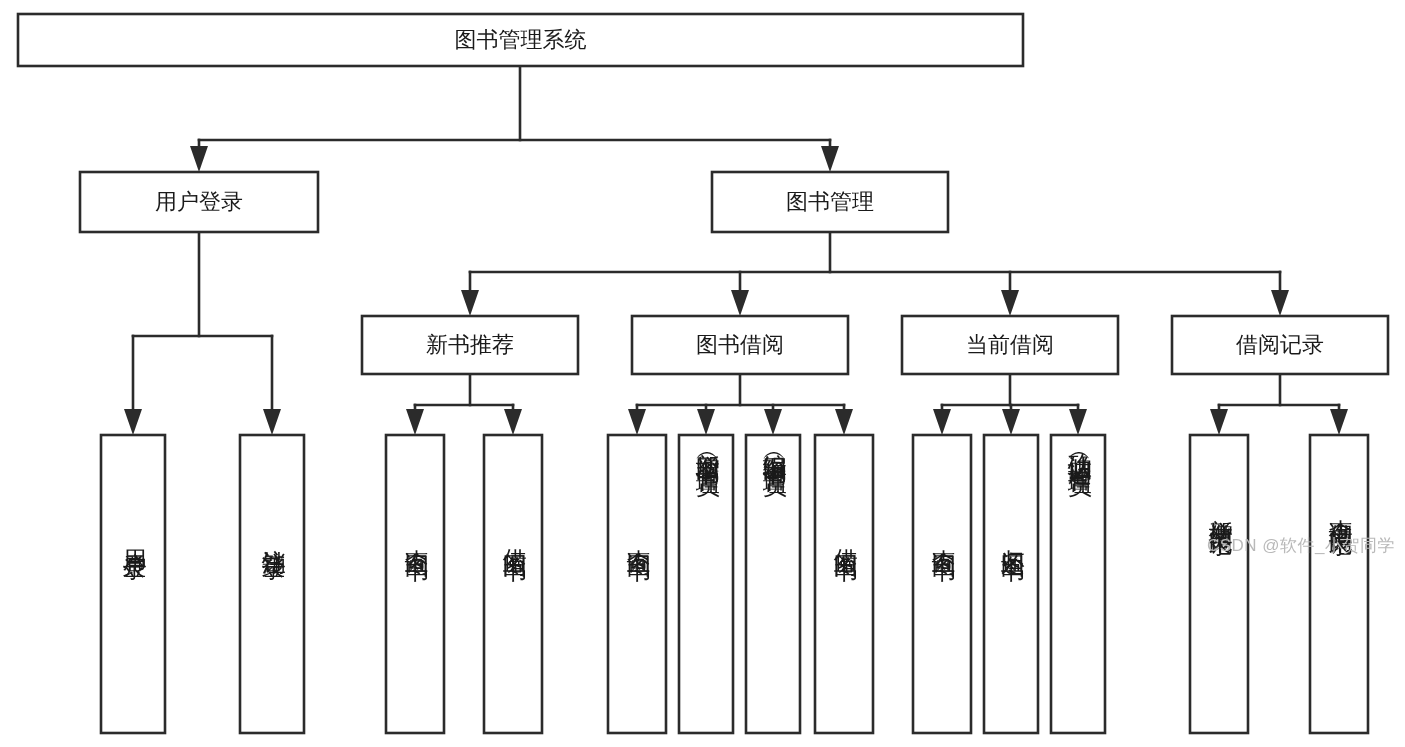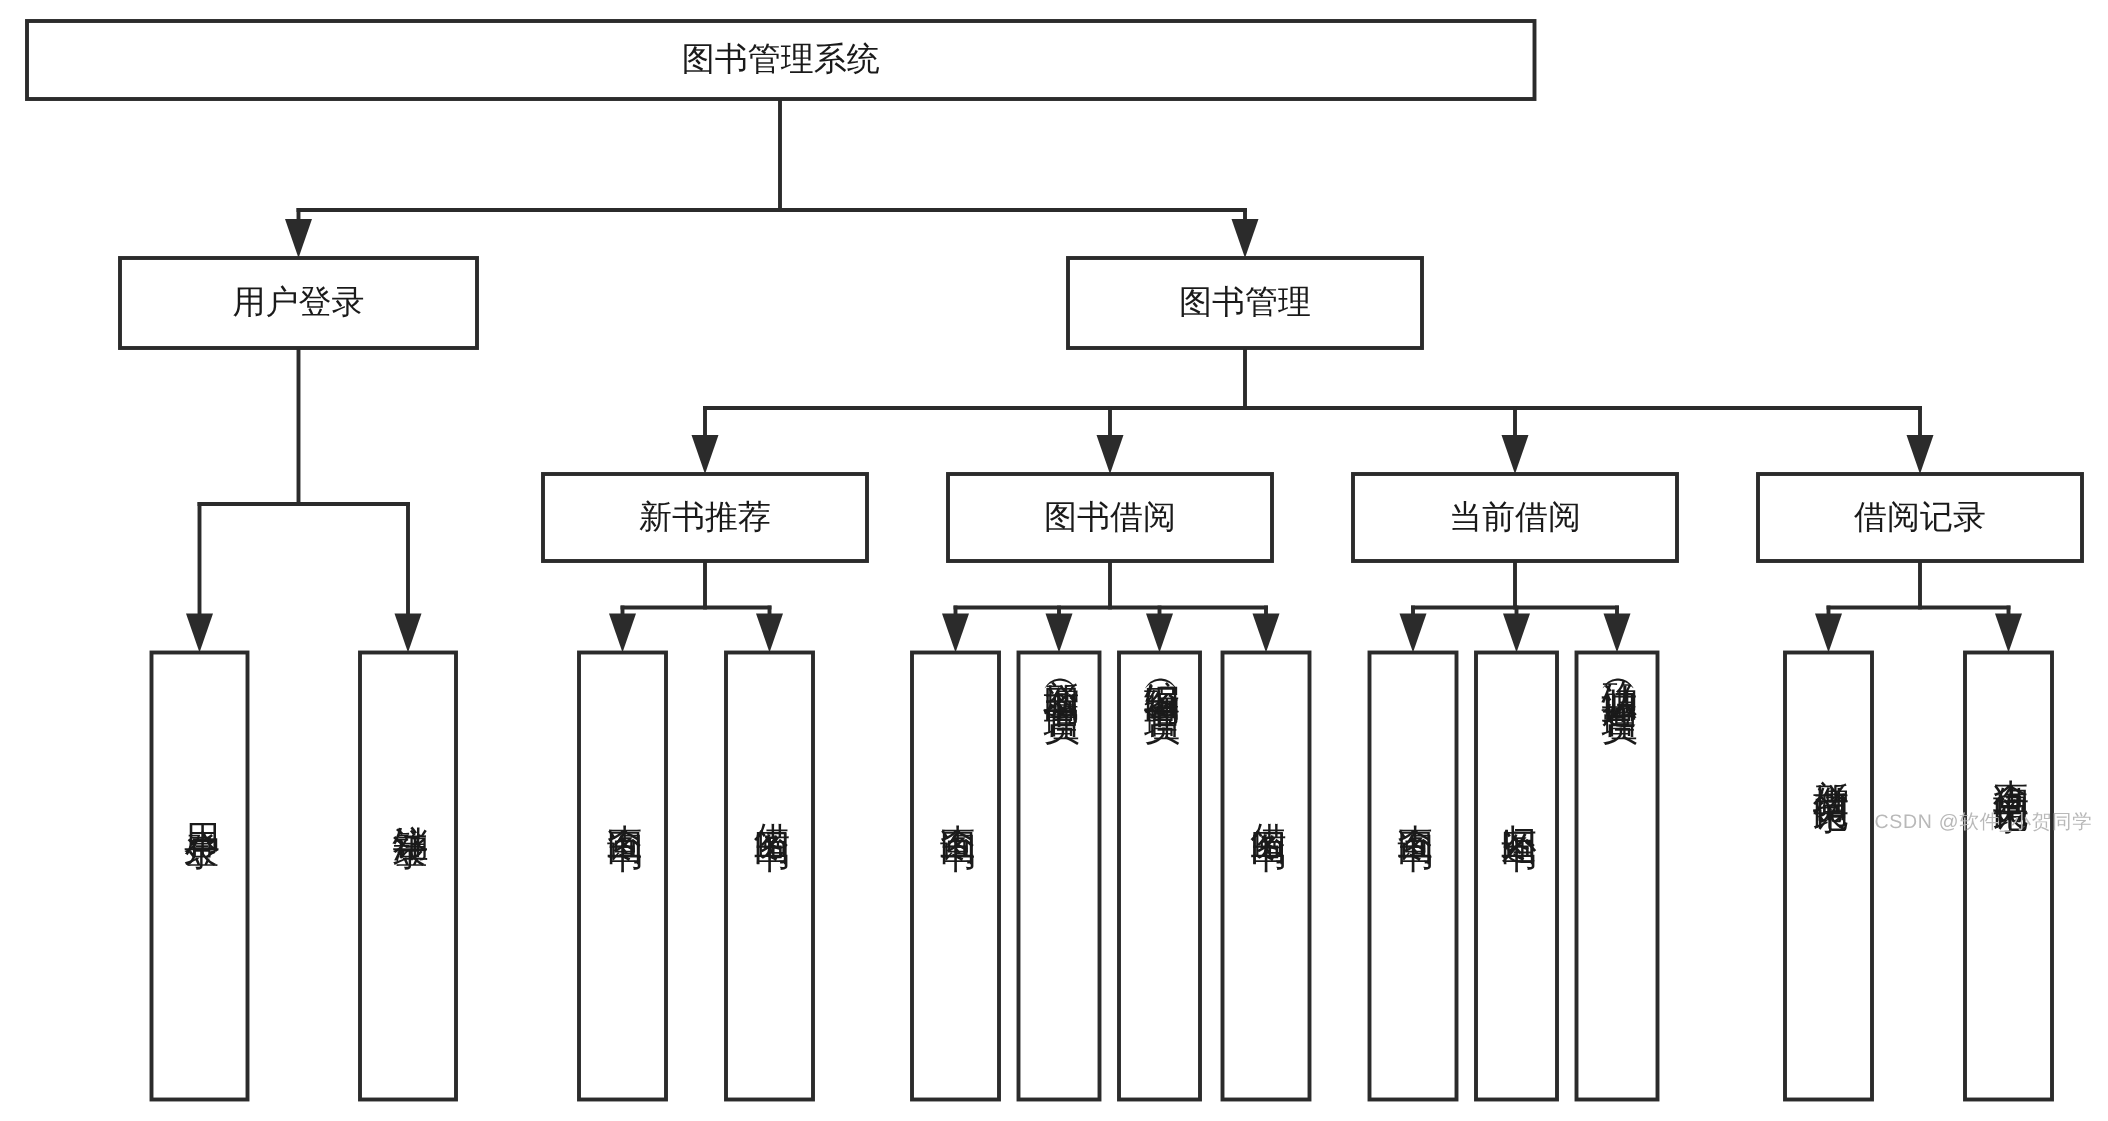--- a/index.html
+++ b/index.html
@@ -55,21 +55,21 @@
   }
   .arrow-head {
     fill: #2b2b2b;
     stroke: none;
   }
   .watermark {
     position: absolute;
     right: 10px;
     bottom: 6px;
     font-family: "Liberation Sans", "DejaVu Sans", sans-serif;
-    font-size: 13px;
+    font-size: 17px;
     color: #b9b9b9;
     white-space: nowrap;
     letter-spacing: 0.5px;
     pointer-events: none;
   }
 </style>
 </head>
 <body>
 
 <div id="diagram-root">

